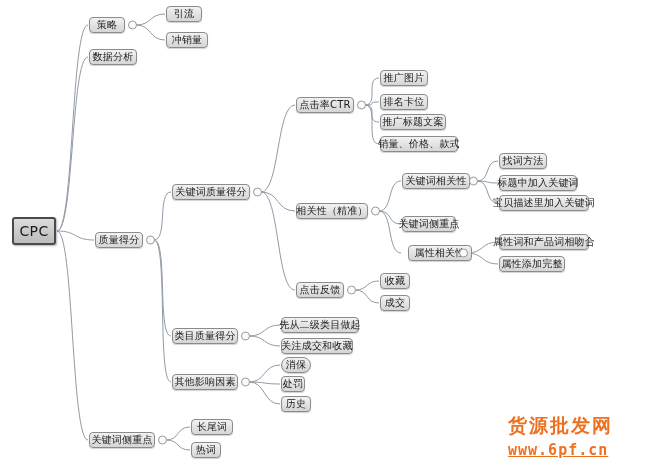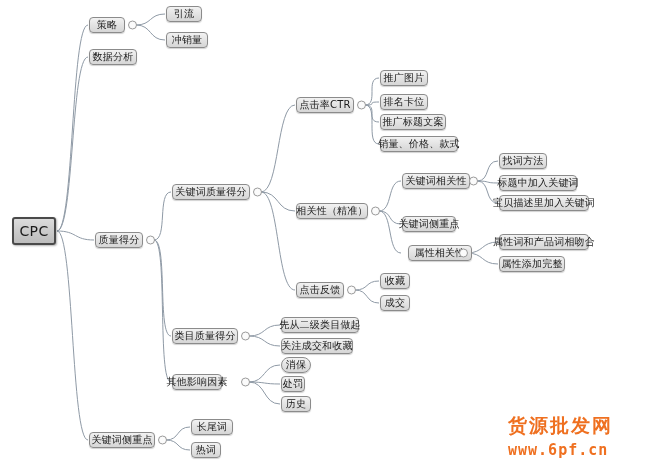--- a/index.html
+++ b/index.html
@@ -74,20 +74,21 @@
     letter-spacing: 2px;
     white-space: nowrap;
   }
   .watermark .wm-url {
     font-family: "DejaVu Sans Mono", "Liberation Mono", monospace;
     font-size: 15px;
     font-weight: bold;
     letter-spacing: 1px;
     margin-top: 2px;
     white-space: nowrap;
+    text-decoration: underline;
   }
 </style>
 </head>
 <body>
 
 <div id="canvas">
   <svg id="edges" viewBox="0 0 660 467">
       <path d="M 57 231 C 74.05 231, 70.95 25, 88 25" fill="none" stroke="#8f9aa6" stroke-width="1"></path>
       <path d="M 57 231 C 74.05 231, 70.95 57, 88 57" fill="none" stroke="#8f9aa6" stroke-width="1"></path>
       <path d="M 57 231 C 77.35 231, 73.65 240, 94 240" fill="none" stroke="#8f9aa6" stroke-width="1"></path>
@@ -152,21 +153,21 @@
       <div class="node" style="left: 499px; top: 242px; width: 90px;">属性词和产品词相吻合</div>
       <div class="node" style="left: 499px; top: 264px; width: 66px;">属性添加完整</div>
       <div class="node" style="left: 296px; top: 290px; width: 48px;">点击反馈</div>
       <div class="collapse-dot" style="left: 347px; top: 290px;"></div>
       <div class="node" style="left: 380px; top: 281px; width: 30px;">收藏</div>
       <div class="node" style="left: 380px; top: 303px; width: 30px;">成交</div>
       <div class="node" style="left: 172px; top: 336px; width: 66px;">类目质量得分</div>
       <div class="collapse-dot" style="left: 241px; top: 336px;"></div>
       <div class="node" style="left: 281px; top: 325px; width: 78px;">先从二级类目做起</div>
       <div class="node" style="left: 281px; top: 346px; width: 72px;">关注成交和收藏</div>
-      <div class="node" style="left: 172px; top: 382px; width: 50px;">其他影响因素</div>
+      <div class="node" style="left: 172px; top: 382px; width: 66px;">其他影响因素</div>
       <div class="collapse-dot" style="left: 241px; top: 382px;"></div>
       <div class="node" style="left: 281px; top: 365px; width: 30px; border-radius: 8px;">消保</div>
       <div class="node" style="left: 281px; top: 384px; width: 24px;">处罚</div>
       <div class="node" style="left: 281px; top: 404px; width: 30px;">历史</div>
       <div class="node" style="left: 89px; top: 440px; width: 66px;">关键词侧重点</div>
       <div class="collapse-dot" style="left: 158px; top: 440px;"></div>
       <div class="node" style="left: 191px; top: 427px; width: 42px;">长尾词</div>
       <div class="node" style="left: 191px; top: 450px; width: 30px;">热词</div>
     </div>
 

